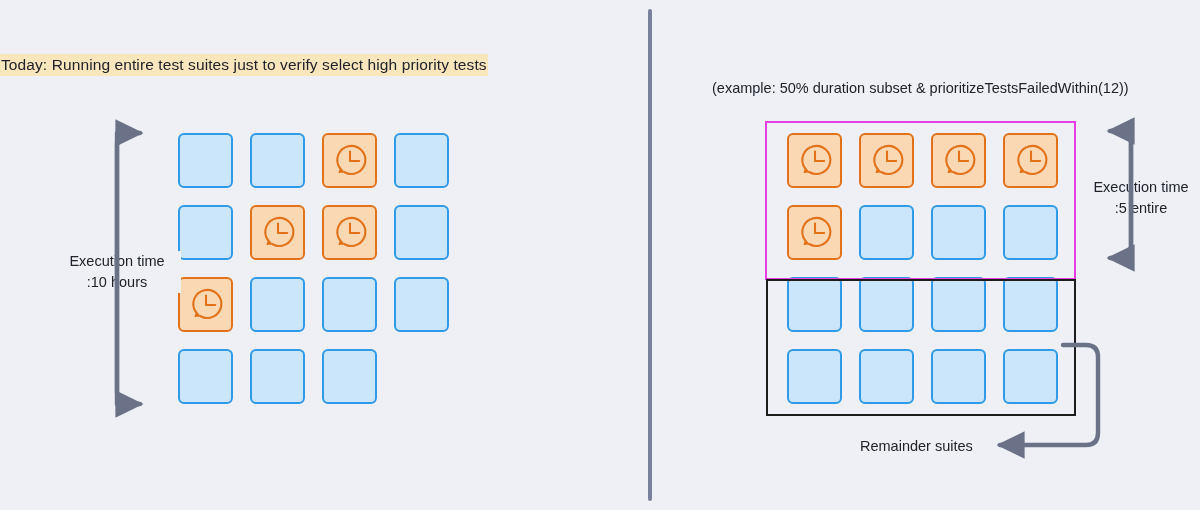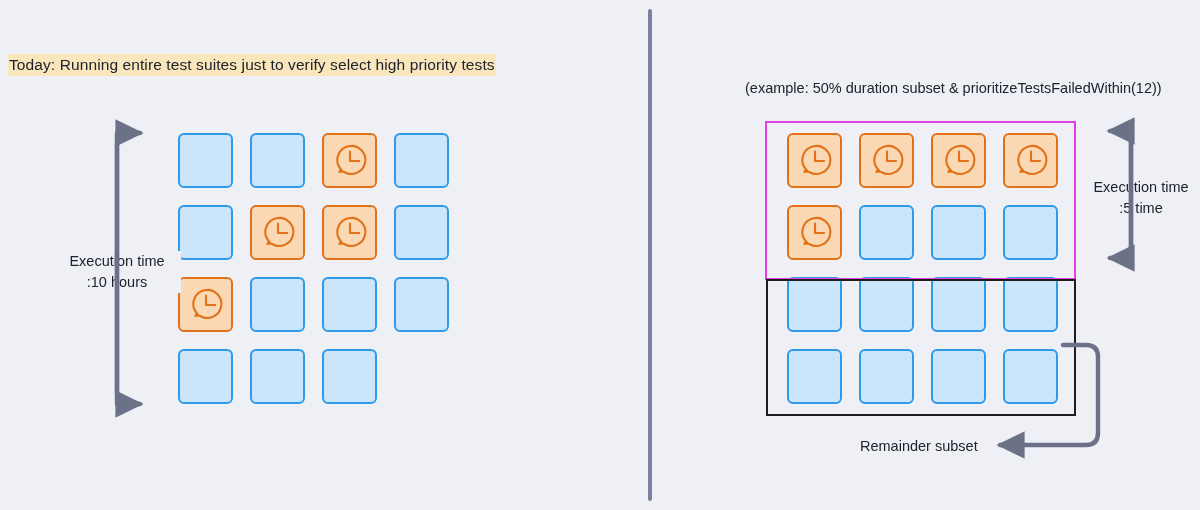--- a/index.html
+++ b/index.html
@@ -35,30 +35,29 @@
     position: absolute;
     font-size: 15.5px;
     color: #20232b;
     white-space: nowrap;
     letter-spacing: 0.1px;
   }
   .title .hl {
     background: #fae6bd;
     padding: 2px 1px 3px 1px;
   }
-  #left-title  { left: 8px;  top: 56px; }
+  #left-title  { left: 0;  top: 56px; }
   #right-title { left: 751px; top: 56px; }
   #right-subtitle {
     position: absolute;
     left: 712px;
     top: 80px;
     font-size: 14.5px;
     color: #20232b;
     white-space: nowrap;
-    margin-left: 33px;
   }
 
   
   .grid {
     position: absolute;
     display: grid;
     grid-template-columns: repeat(4, 55px);
     grid-auto-rows: 55px;
     column-gap: 17px;
     row-gap: 17px;
@@ -249,24 +248,24 @@
       <div class="tile blue"></div>
       <div class="tile blue"></div>
       <div class="tile blue"></div>
     </div>
 
   <div class="outline-box" id="magenta-box"></div>
   <div class="outline-box" id="black-box"></div>
 
   <div class="bracket-label" id="right-bracket-label">
     <div>Execution time</div>
-    <div>:5 time</div>
+    <div>:5 entire</div>
   </div>
 
-  <div id="remainder-label">Remainder subset</div>
+  <div id="remainder-label">Remainder suites</div>
 
   <svg class="overlay" viewBox="0 0 1200 510">
     <defs>
       <marker id="ah-right" markerWidth="7" markerHeight="7" refX="5.6" refY="3.5" orient="auto">
         <path d="M0,0.4 L6.4,3.5 L0,6.6 Z" fill="#6b7287"></path>
       </marker>
       <marker id="ah-left" markerWidth="7" markerHeight="7" refX="5.6" refY="3.5" orient="auto">
         <path d="M0,0.4 L6.4,3.5 L0,6.6 Z" fill="#6b7287"></path>
       </marker>
     </defs>

